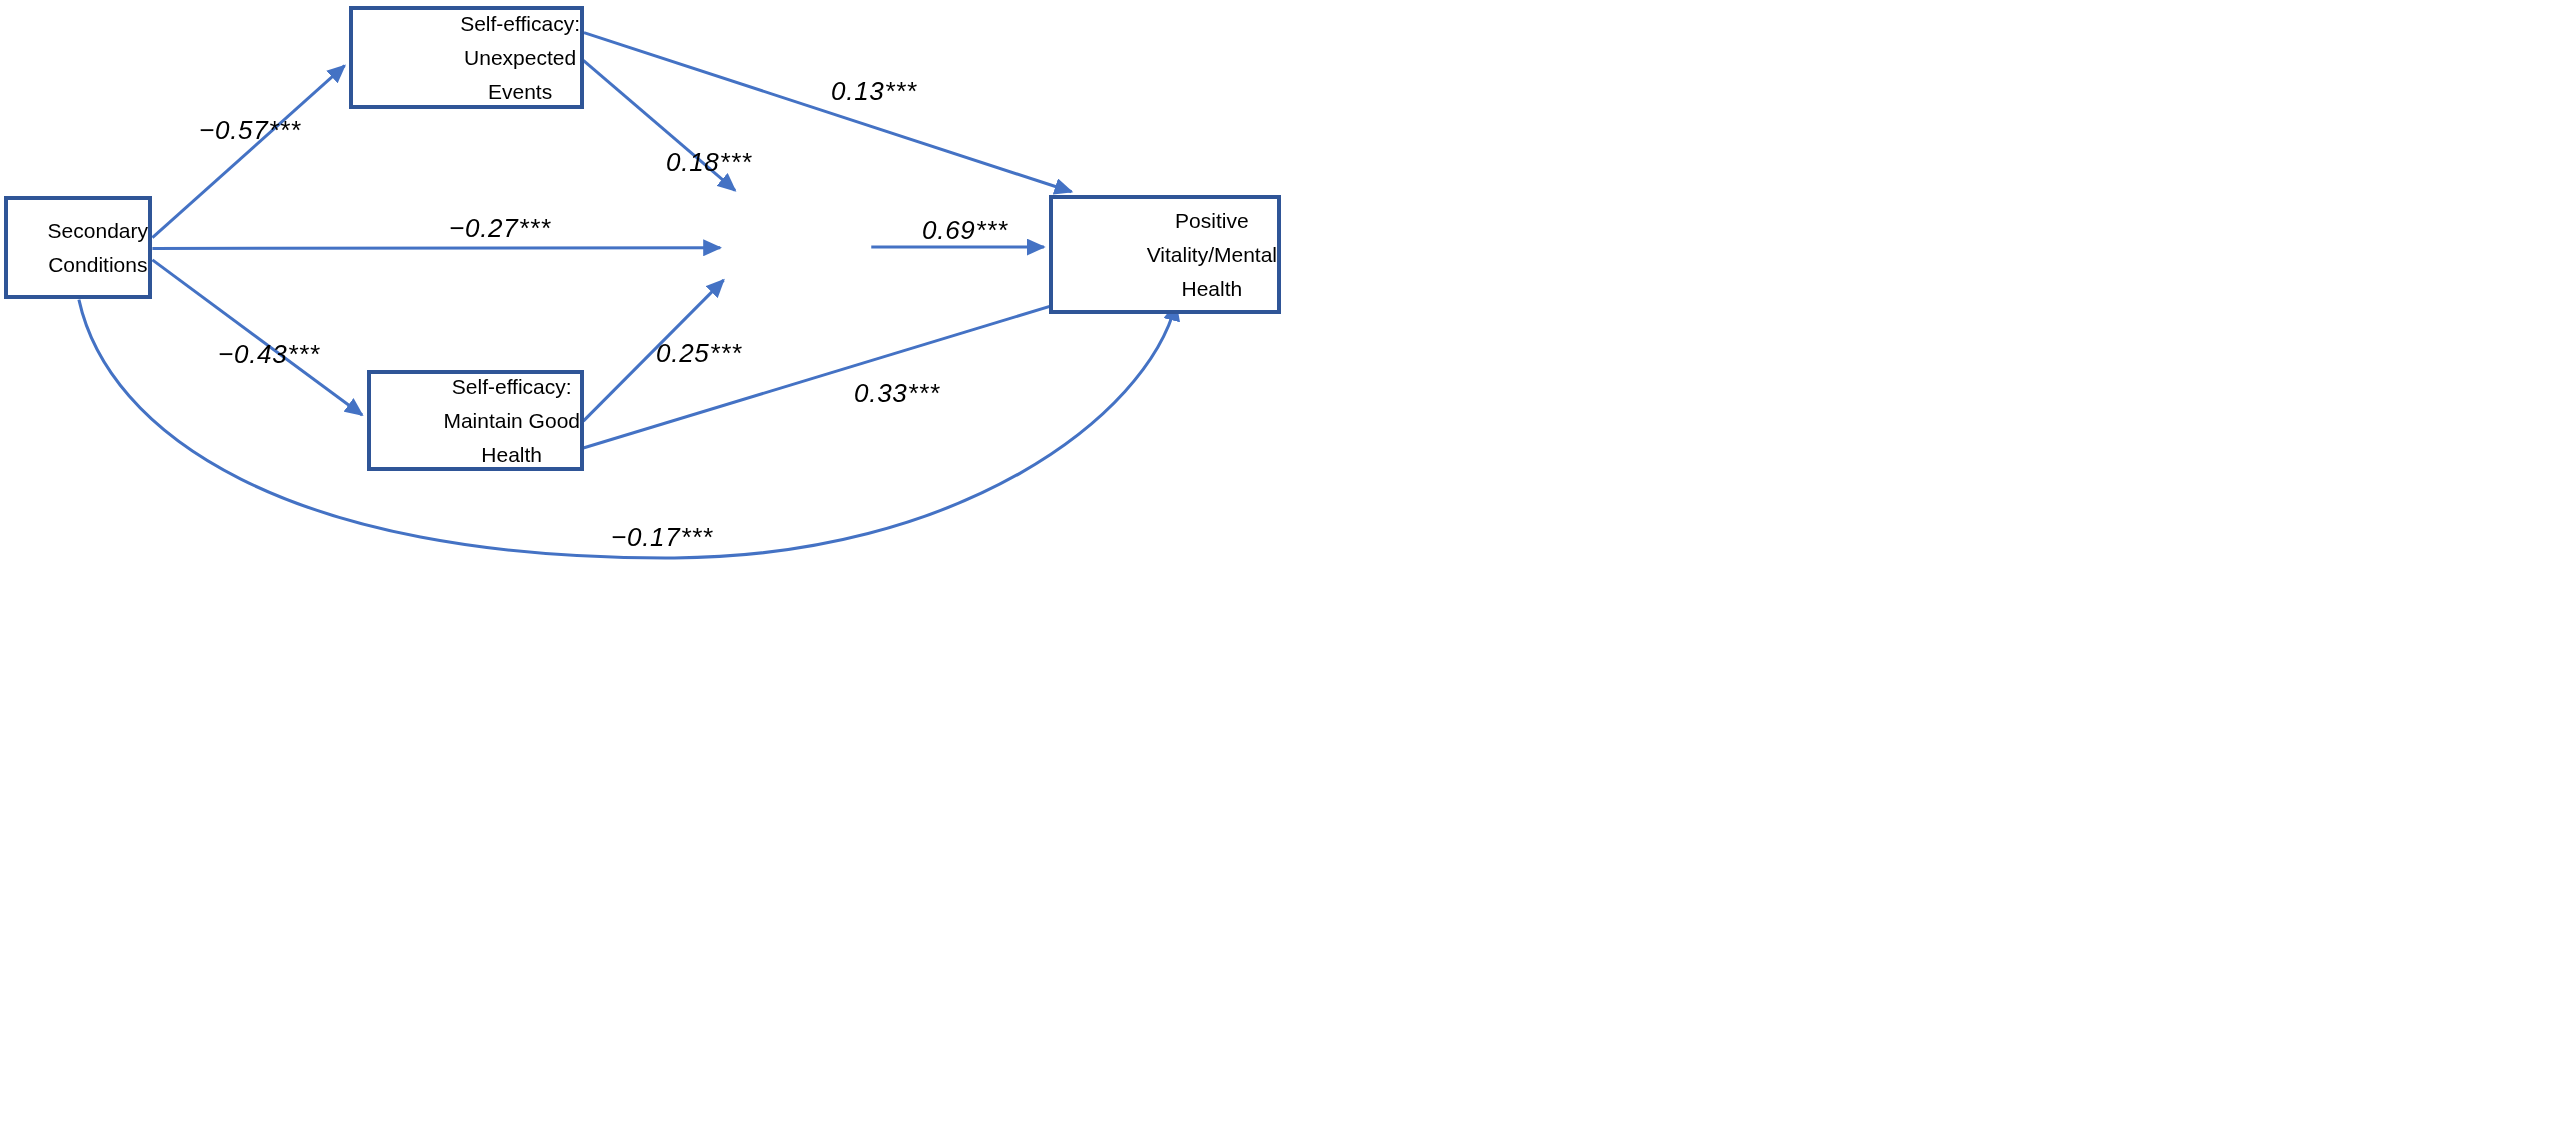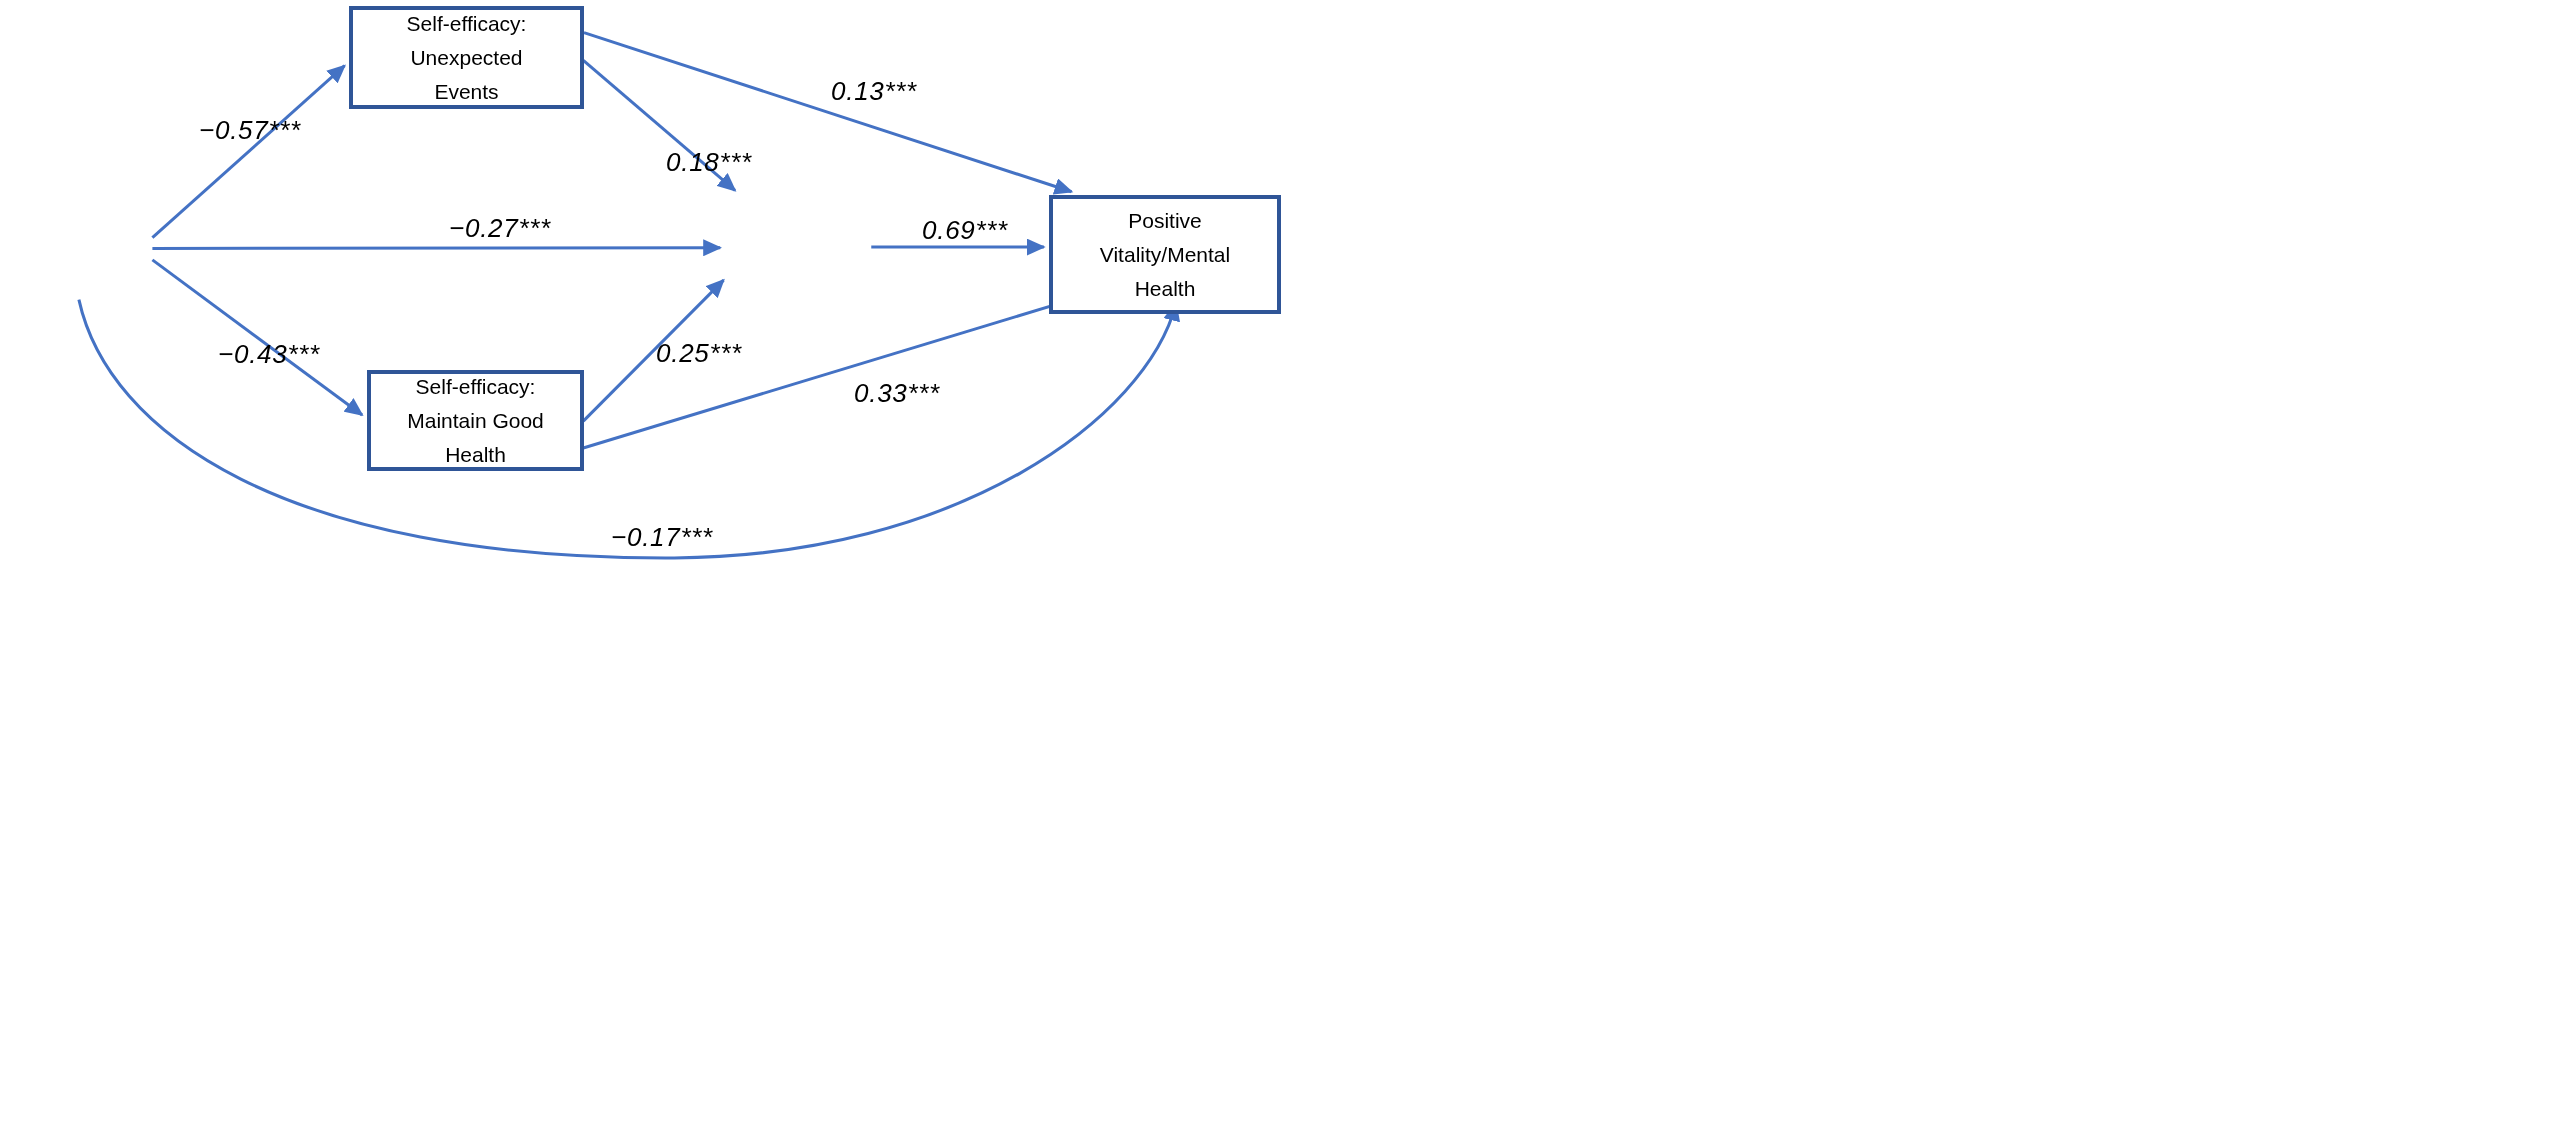--- a/index.html
+++ b/index.html
@@ -21,21 +21,21 @@
     width: 1288px;
     height: 567px;
   }
   .node {
     position: absolute;
     box-sizing: border-box;
     background: #ffffff;
     border: 4px solid #2F5597;
     display: flex;
     align-items: center;
-    justify-content: center;
+    justify-content: flex-end;
     text-align: center;
     color: #000000;
     font-size: 21px;
     line-height: 34px;
     white-space: pre-line;
   }
   .node-secondary  { left: 4px;    top: 196px; width: 148px; height: 103px; }
   .node-unexpected { left: 349px;  top: 6px;   width: 235px; height: 103px; }
   .node-appraisal  { left: 726px; top: 194px; width: 146px; height: 103px; }
   .node-maintain   { left: 367px;  top: 370px; width: 217px; height: 101px; }
@@ -76,20 +76,24 @@
       <path d="M226,385 L537,615" marker-end="url(#arrowhead)"></path>
       <path d="M117,444 C160,640 420,830 1000,827 C1420,824 1700,620 1744,450" marker-end="url(#arrowhead)"></path>
       <path d="M865,89 L1090,282" marker-end="url(#arrowhead)"></path>
       <path d="M866,48 L1589,284" marker-end="url(#arrowhead)"></path>
       <path d="M865,624 L1073,415" marker-end="url(#arrowhead)"></path>
       <path d="M865,664 L1586,445" marker-end="url(#arrowhead)"></path>
       <path d="M1292,366 L1548,366" marker-end="url(#arrowhead)"></path>
     </g>
   </svg>
 
+  <div class="node node-secondary">
+    <span>Secondary
+Conditions</span>
+  </div>
 
   <div class="node node-unexpected">
     <span>Self-efficacy:
 Unexpected
 Events</span>
   </div>
 
 
   <div class="node node-maintain">
     <span>Self-efficacy:

